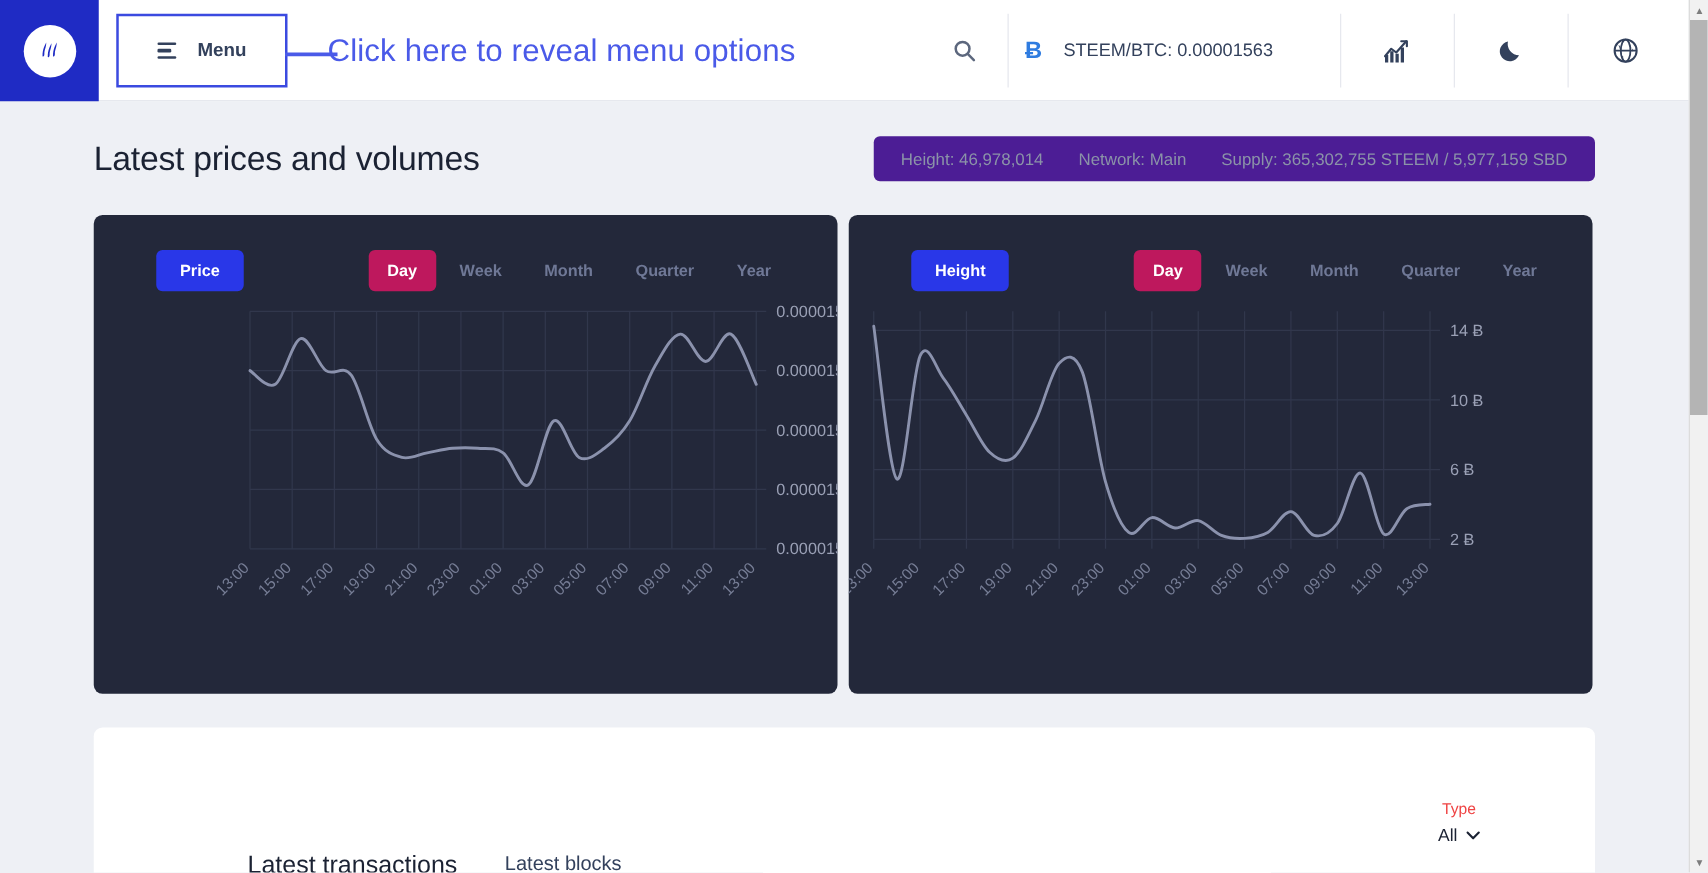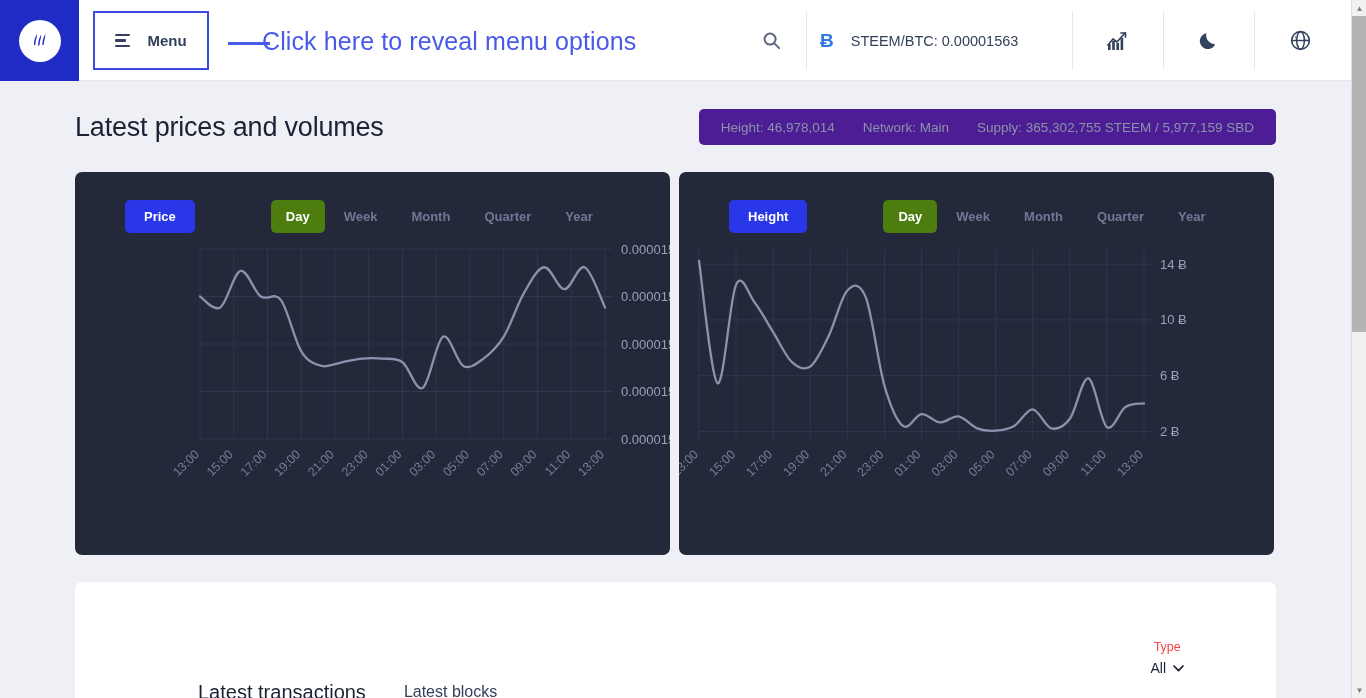--- a/index.html
+++ b/index.html
@@ -19,21 +19,21 @@
   }
   .logo-box {
     width:79px; height:81px; background:#1f2bc4;
     display:flex; align-items:center; justify-content:center; flex:0 0 79px;
   }
   .logo-circle {
     width:42px; height:42px; border-radius:50%; background:#ffffff;
     display:flex; align-items:center; justify-content:center;
   }
   .menu-btn {
-    position:absolute; left:93px; top:11px; width:116px; height:59px;
+    position:absolute; left:93px; top:11px; width:137px; height:59px;
     border:2px solid #3b4ae0; background:#ffffff;
     display:flex; align-items:center; justify-content:center; gap:17px;
     cursor:pointer; z-index:6;
   }
   .menu-ico { display:flex; flex-direction:column; gap:3px; align-items:flex-start; }
   .menu-ico i { display:block; height:2.4px; background:#33415c; border-radius:1px; }
   .menu-ico i:nth-child(1){ width:15px; }
   .menu-ico i:nth-child(2){ width:11px; }
   .menu-ico i:nth-child(3){ width:15px; }
   .menu-label { font-size:15px; color:#33415c; font-weight:600; }
@@ -98,21 +98,21 @@
     background:#2937e8; color:#ffffff; font-size:13px; font-weight:700;
     border:none; border-radius:5px; padding:9px 19px; cursor:pointer;
     font-family:"Liberation Sans", sans-serif;
   }
   .ranges { display:flex; align-items:center; gap:4px; margin-left:76px; }
   .range {
     background:transparent; border:none; color:#6f7896; font-size:13px;
     padding:9px 15px; border-radius:5px; cursor:pointer; font-weight:600;
     font-family:"Liberation Sans", sans-serif;
   }
-  .range.active { background:#4d7c0f; color:#ffffff; }
+  .range.active { background:#be185d; color:#ffffff;margin-left:24px; }
   .plot { position:absolute; left:0; top:72px; width:595px; height:300px; }
   .plot svg { display:block; }
 
   
   .bottom-panel {
     margin-top:27px; background:#ffffff; border-radius:7px 7px 0 0;
     height:140px; position:relative; padding:0 58px;
   }
   .tabs { position:absolute; left:123px; top:58px; display:flex; align-items:flex-end; gap:38px;margin-top:41px; }
   .tab {

